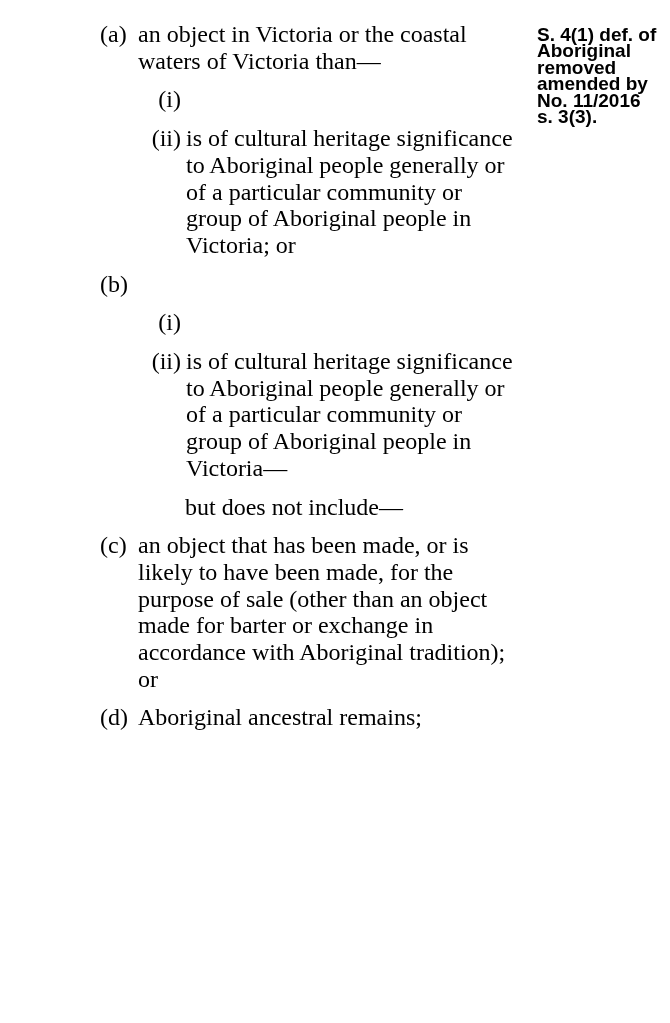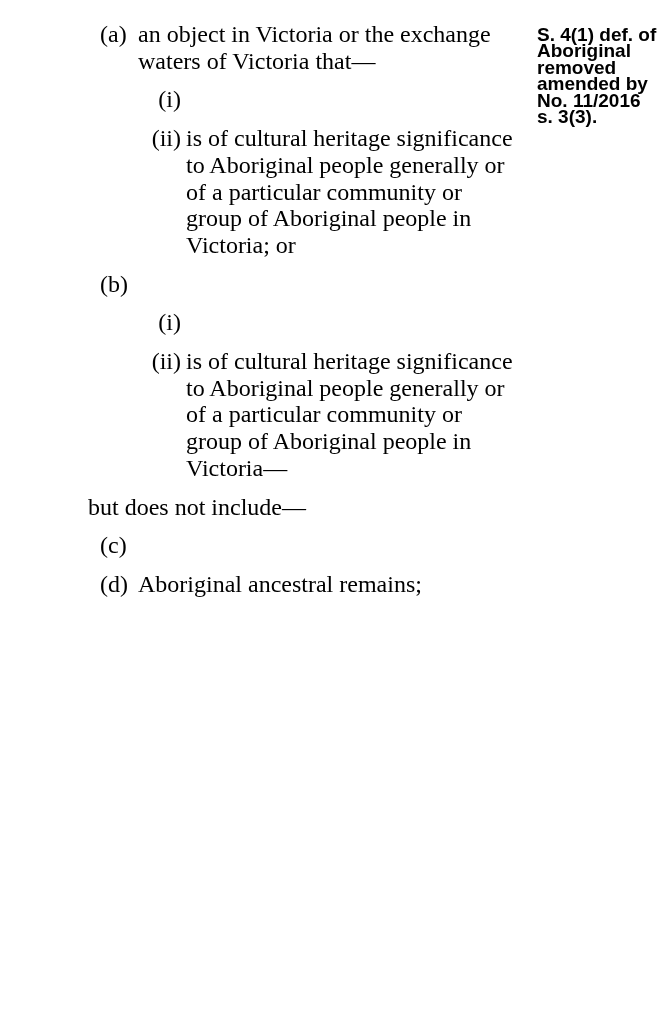--- a/index.html
+++ b/index.html
@@ -30,21 +30,21 @@
     font-weight: bold;
     font-style: italic;
   }
   .item {
     display: flex;
     margin: 0 0 12px 0;
   }
   .item:last-child { margin-bottom: 0; }
   .item .label { flex: none; }
   .item .text  { flex: none; }
-  .item.level0 { padding-left: 48px; }
+  .item.level0 { padding-left: 48px; text-align: center; }
   .item.level0 .text { width: 412px; }
   .item.level1 { padding-left: 60px; }
   .item.level1 .label { width: 38px; }
   .item.level1 .text  { width: 380px; }
   .item.level2 { padding-left: 104px; }
   .item.level2 .label {
     width: 42px;
     text-align: right;
     padding-right: 5px;
     box-sizing: border-box;
@@ -64,21 +64,21 @@
   .note-line.italic { }
 </style>
 </head>
 <body>
 
 <div class="main">
 
   <div>
       <div class="item level1">
     <span class="label">(a)</span>
-    <span class="text">an object in Victoria or the exchange waters of Victoria that—</span>
+    <span class="text">an object in Victoria or the coastal waters of Victoria than—</span>
   </div>
       <div class="item level2">
     <span class="label">(i)</span>
   </div>
       <div class="item level2">
     <span class="label">(ii)</span>
     <span class="text">is of cultural heritage significance to Aboriginal people generally or of a particular community or group of Aboriginal people in Victoria; or</span>
   </div>
       <div class="item level1">
     <span class="label">(b)</span>
@@ -89,20 +89,21 @@
       <div class="item level2">
     <span class="label">(ii)</span>
     <span class="text">is of cultural heritage significance to Aboriginal people generally or of a particular community or group of Aboriginal people in Victoria—</span>
   </div>
       <div class="item level0">
 
     <span class="text">but does not include—</span>
   </div>
       <div class="item level1">
     <span class="label">(c)</span>
+    <span class="text">an object that has been made, or is likely to have been made, for the purpose of sale (other than an object made for barter or exchange in accordance with Aboriginal tradition); or</span>
   </div>
       <div class="item level1">
     <span class="label">(d)</span>
     <span class="text">Aboriginal ancestral remains;</span>
   </div>
     </div>
 </div>
 
 <div class="note">
     <div class="note-line">

